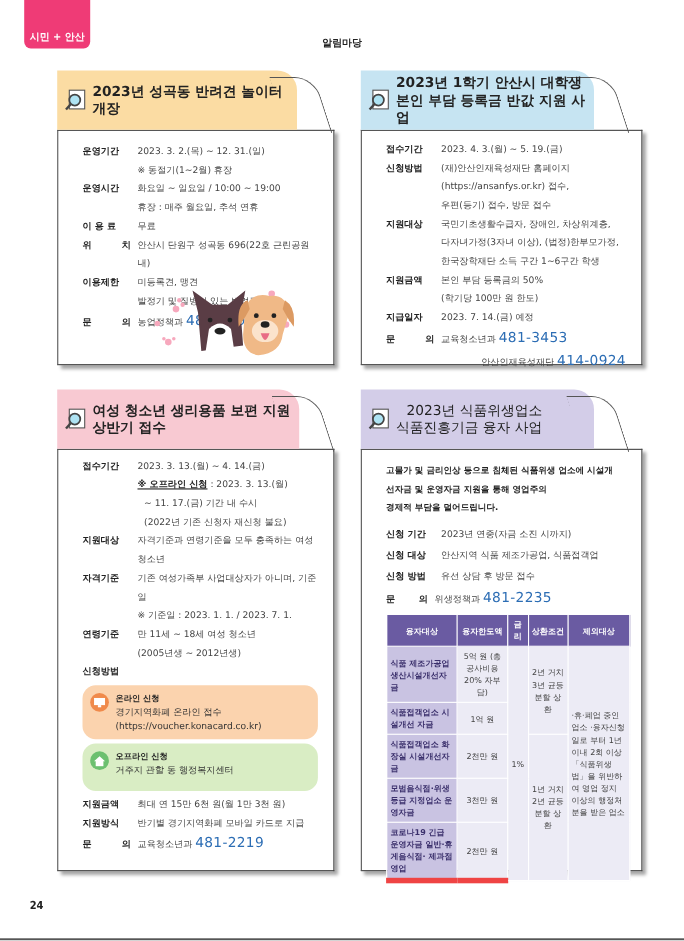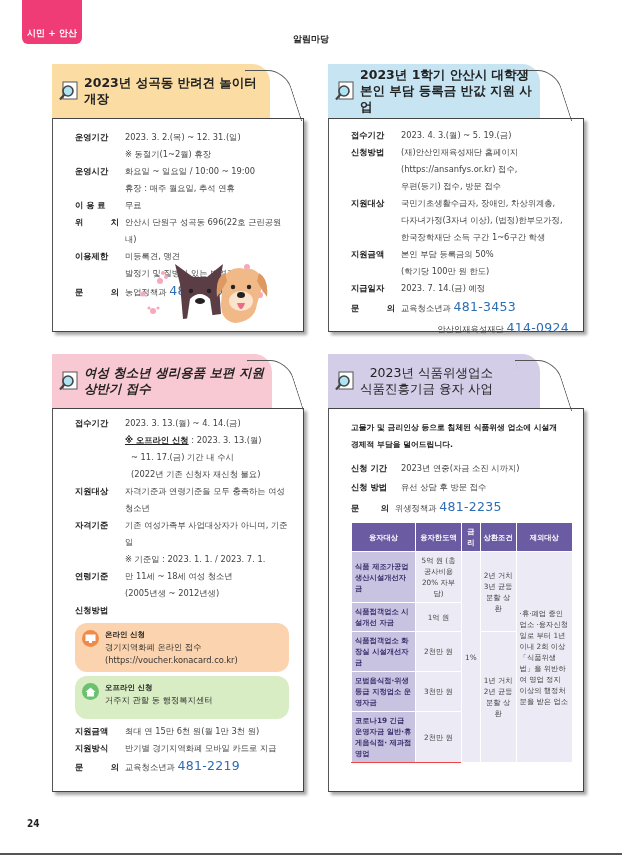--- a/index.html
+++ b/index.html
@@ -69,21 +69,21 @@
   table.loan {
     border-collapse: collapse; width: 100%; font-size: 7.3px; line-height: 11px; margin-top: 4px;
   }
   table.loan th {
     background: #6a5ba2; color: #fff; font-weight: bold; padding: 3px 2px; border: 1px solid #fff;
     text-align: center;
   }
   table.loan td { border: 1px solid #fff; padding: 3px 3px; text-align: center; color: #444; background: #ecebf5; }
   table.loan td.target { background: #c9c3e2; text-align: left; font-weight: bold; color: #3a2f6b; }
   table.loan td.excl { text-align: left; vertical-align: middle; }
-  table.loan tr:last-child td { border-bottom: 1px solid #ef4444; }
+  table.loan tr:last-child td { border-bottom: 5px solid #ef4444; }
 </style>
 </head>
 <body>
 
 <div class="section-tab">
     <span>시민 + 안산</span>
   </div>
 <div class="page-header-title">알림마당</div>
 
 <div class="card" style="left:52px; top:64px; width:252px; height:268px;">
@@ -202,21 +202,21 @@
       </div>
     <div class="row" style="align-items:baseline; line-height:20px;"><span class="lbl spread">
           <span>문</span>
           <span>의</span>
         </span><span class="val">교육청소년과</span>&nbsp;<span class="phone">481-3453</span></div>
     <div class="row" style="align-items:baseline; padding-left:50px; line-height:20px;justify-content:flex-end;"><span class="val">안산인재육성재단</span>&nbsp;<span class="phone">414-0924</span></div>
   </div>
 </div>
 
 <div class="card" style="left:52px; top:354px; width:252px; height:438px;">
-  <div class="card-tab" style="width:220px; background:#f8c9d2;font-style:italic;">
+  <div class="card-tab" style="width:220px; background:#f8c9d2;">
     <svg class="mag-icon" viewBox="0 0 22 22">
         <rect x="5" y="2" width="14" height="17" fill="#fff" stroke="#555" stroke-width="1"></rect>
         <circle cx="10" cy="11" r="5" fill="#aee3f3" stroke="#444" stroke-width="1.6"></circle>
         <line x1="6.5" y1="14.5" x2="2" y2="19.5" stroke="#444" stroke-width="2.2"></line>
       </svg>
     <span class="ttl"><span>여성 청소년 생리용품 보편 지원</span><br><span>상반기 접수</span></span>
   </div>
   <div class="card-body" style="padding-top:6px;">
     <div class="row">
         <span class="lbl">접수기간</span>
@@ -283,27 +283,32 @@
     <svg class="mag-icon" viewBox="0 0 22 22">
         <rect x="5" y="2" width="14" height="17" fill="#fff" stroke="#555" stroke-width="1"></rect>
         <circle cx="10" cy="11" r="5" fill="#aee3f3" stroke="#444" stroke-width="1.6"></circle>
         <line x1="6.5" y1="14.5" x2="2" y2="19.5" stroke="#444" stroke-width="2.2"></line>
       </svg>
     <span class="ttl" style="font-weight:normal;text-align:right;"><span>2023년 식품위생업소</span><br><span>식품진흥기금 융자 사업</span></span>
   </div>
   <div class="card-body" style="padding:10px 10px 8px 22px;">
     <div style="font-weight:bold; color:#222; font-size:7.8px; line-height:17px; margin-bottom:6px;">
       <div>고물가 및 금리인상 등으로 침체된 식품위생 업소에 시설개</div>
+      <div>선자금 및 운영자금 지원을 통해 영업주의</div>
       <div>경제적 부담을 덜어드립니다.</div>
     </div>
     <div class="row" style="line-height:19px;">
         <span class="lbl">신청 기간</span>
         <span class="val">2023년 연중(자금 소진 시까지)</span>
       </div>
     <div class="row" style="line-height:19px;">
+        <span class="lbl">신청 대상</span>
+        <span class="val">안산지역 식품 제조가공업, 식품접객업</span>
+      </div>
+    <div class="row" style="line-height:19px;">
         <span class="lbl">신청 방법</span>
         <span class="val">유선 상담 후 방문 접수</span>
       </div>
     <div class="row" style="align-items:baseline; line-height:19px;"><span class="lbl spread" style="width:44px;">
           <span>문</span>
           <span>의</span>
         </span><span class="val">위생정책과</span>&nbsp;<span class="phone">481-2235</span></div>
 
     <table class="loan">
       <thead>

